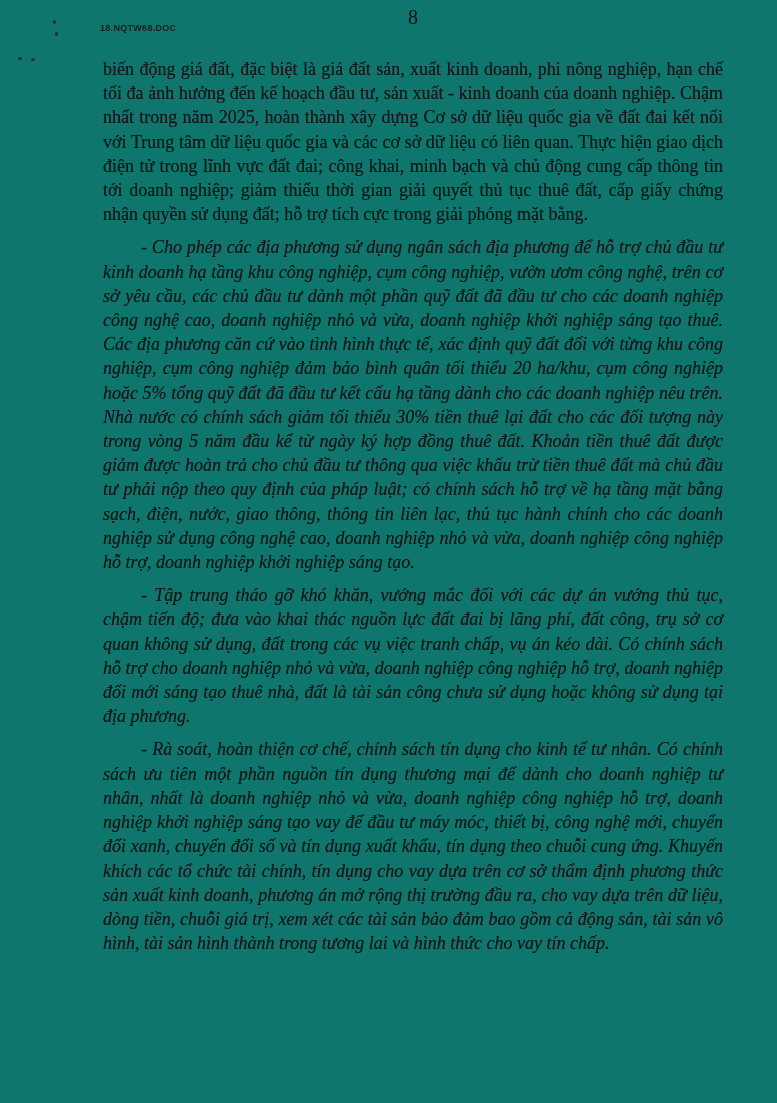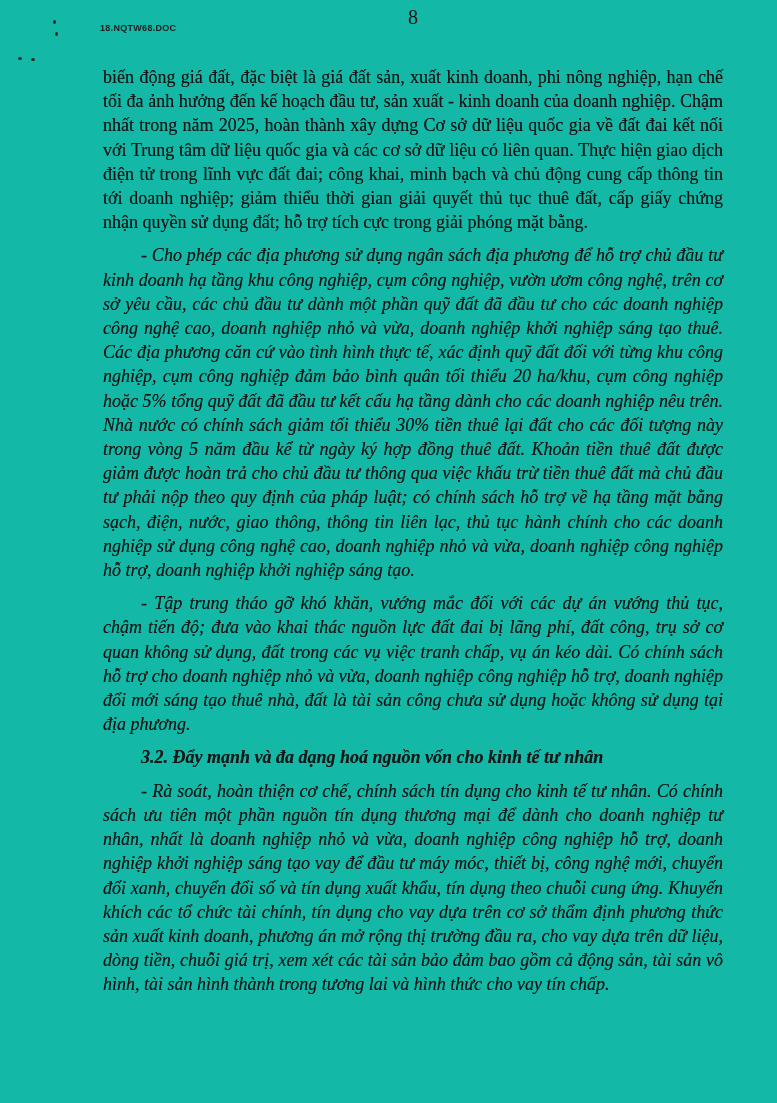--- a/index.html
+++ b/index.html
@@ -4,21 +4,21 @@
 <style>
   html, body {
     margin: 0;
     padding: 0;
     background: #ffffff;
   }
   .page {
     position: relative;
     width: 777px;
     height: 1103px;
-    background: #14b8a6;
+    background: #0f766e;
     overflow: hidden;
     font-family: "Liberation Serif", "DejaVu Serif", serif;
     color: #161616;
   }
   .file-label {
     position: absolute;
     left: 100px;
     top: 23px;
     font-family: "Liberation Sans", "DejaVu Sans", sans-serif;
     font-size: 9px;
@@ -39,21 +39,21 @@
     position: absolute;
     left: 103px;
     top: 57px;
     width: 620px;
     font-size: 18px;
     line-height: 24.2px;
     text-align: justify;
     text-shadow: 0 0 0.5px rgba(0,0,0,0.55);
   }
   .content p {
-    margin: 8px 0 9px 0;
+    margin: 0 0 9px 0;
   }
   .para-indent {
     text-indent: 38px;
     font-style: italic;
   }
   .para-flush {
     text-indent: 0;
   }
   .section-heading {
     text-indent: 38px;
@@ -81,17 +81,16 @@
   <span class="dot dot-d"></span>
 
   <div class="file-label">18.NQTW68.DOC</div>
 
   <div class="page-number">8</div>
 
   <div class="content">
     <p class="para-flush">biến động giá đất, đặc biệt là giá đất sản, xuất kinh doanh, phi nông nghiệp, hạn chế tối đa ảnh hưởng đến kế hoạch đầu tư, sản xuất - kinh doanh của doanh nghiệp. Chậm nhất trong năm 2025, hoàn thành xây dựng Cơ sở dữ liệu quốc gia về đất đai kết nối với Trung tâm dữ liệu quốc gia và các cơ sở dữ liệu có liên quan. Thực hiện giao dịch điện tử trong lĩnh vực đất đai; công khai, minh bạch và chủ động cung cấp thông tin tới doanh nghiệp; giảm thiểu thời gian giải quyết thủ tục thuê đất, cấp giấy chứng nhận quyền sử dụng đất; hỗ trợ tích cực trong giải phóng mặt bằng.</p>
     <p class="para-indent">- Cho phép các địa phương sử dụng ngân sách địa phương để hỗ trợ chủ đầu tư kinh doanh hạ tầng khu công nghiệp, cụm công nghiệp, vườn ươm công nghệ, trên cơ sở yêu cầu, các chủ đầu tư dành một phần quỹ đất đã đầu tư cho các doanh nghiệp công nghệ cao, doanh nghiệp nhỏ và vừa, doanh nghiệp khởi nghiệp sáng tạo thuê. Các địa phương căn cứ vào tình hình thực tế, xác định quỹ đất đối với từng khu công nghiệp, cụm công nghiệp đảm bảo bình quân tối thiểu 20 ha/khu, cụm công nghiệp hoặc 5% tổng quỹ đất đã đầu tư kết cấu hạ tầng dành cho các doanh nghiệp nêu trên. Nhà nước có chính sách giảm tối thiểu 30% tiền thuê lại đất cho các đối tượng này trong vòng 5 năm đầu kể từ ngày ký hợp đồng thuê đất. Khoản tiền thuê đất được giảm được hoàn trả cho chủ đầu tư thông qua việc khấu trừ tiền thuê đất mà chủ đầu tư phải nộp theo quy định của pháp luật; có chính sách hỗ trợ về hạ tầng mặt bằng sạch, điện, nước, giao thông, thông tin liên lạc, thủ tục hành chính cho các doanh nghiệp sử dụng công nghệ cao, doanh nghiệp nhỏ và vừa, doanh nghiệp công nghiệp hỗ trợ, doanh nghiệp khởi nghiệp sáng tạo.</p>
     <p class="para-indent">- Tập trung tháo gỡ khó khăn, vướng mắc đối với các dự án vướng thủ tục, chậm tiến độ; đưa vào khai thác nguồn lực đất đai bị lãng phí, đất công, trụ sở cơ quan không sử dụng, đất trong các vụ việc tranh chấp, vụ án kéo dài. Có chính sách hỗ trợ cho doanh nghiệp nhỏ và vừa, doanh nghiệp công nghiệp hỗ trợ, doanh nghiệp đổi mới sáng tạo thuê nhà, đất là tài sản công chưa sử dụng hoặc không sử dụng tại địa phương.</p>
-    <p class="section-heading">3.2. Đẩy mạnh và đa dạng hoá nguồn vốn cho kinh tế tư nhân</p>
     <p class="para-indent">- Rà soát, hoàn thiện cơ chế, chính sách tín dụng cho kinh tế tư nhân. Có chính sách ưu tiên một phần nguồn tín dụng thương mại để dành cho doanh nghiệp tư nhân, nhất là doanh nghiệp nhỏ và vừa, doanh nghiệp công nghiệp hỗ trợ, doanh nghiệp khởi nghiệp sáng tạo vay để đầu tư máy móc, thiết bị, công nghệ mới, chuyển đổi xanh, chuyển đổi số và tín dụng xuất khẩu, tín dụng theo chuỗi cung ứng. Khuyến khích các tổ chức tài chính, tín dụng cho vay dựa trên cơ sở thẩm định phương thức sản xuất kinh doanh, phương án mở rộng thị trường đầu ra, cho vay dựa trên dữ liệu, dòng tiền, chuỗi giá trị, xem xét các tài sản bảo đảm bao gồm cả động sản, tài sản vô hình, tài sản hình thành trong tương lai và hình thức cho vay tín chấp.</p>
   </div>
 
 </div>
 
 </body></html>

